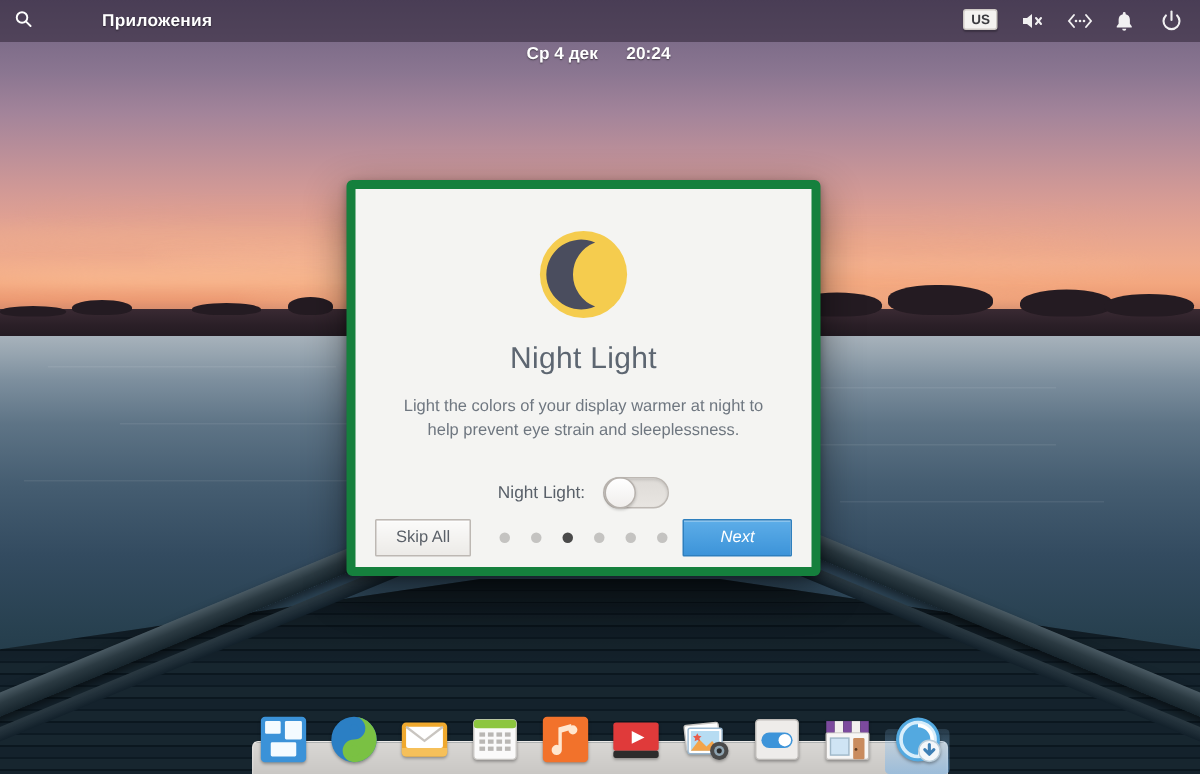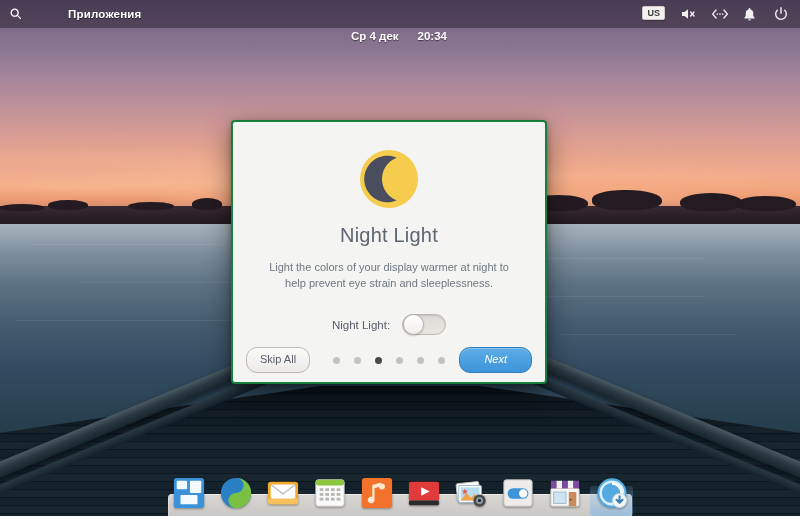--- a/index.html
+++ b/index.html
@@ -153,21 +153,21 @@
     border:1px solid #cfcac6; text-transform:uppercase;
     box-shadow:0 1px 1px rgba(0,0,0,.25);
   }
   .tray-icon { width:16px; height:16px; display:block; opacity:.92; }
   .tray-icon svg { display:block; }
 
   
   #dialog {
     position:absolute; left:231px; top:120px; width:316px; height:264px;
     background:#f4f4f2;
-    border:2px solid #15803d;
+    border:6px solid #15803d;
     border-radius:4px;
     box-shadow:0 10px 28px rgba(0,0,0,.45), 0 2px 6px rgba(0,0,0,.3);
     z-index:30;
     display:flex; flex-direction:column;
   }
   .dlg-body { flex:1; padding:26px 22px 0; text-align:center; }
   .moon-wrap { display:flex; justify-content:center; margin-bottom:14px; }
   .title {
     font-size:20px; color:#5d6671; font-weight:normal;
     letter-spacing:.2px; margin-bottom:13px;
@@ -192,21 +192,21 @@
     width:21px; height:21px; border-radius:50%;
     background:linear-gradient(to bottom,#ffffff,#f0eeec);
     border:1px solid #b6b1ac;
     box-shadow:0 1px 2px rgba(0,0,0,.2);
   }
   .dlg-footer {
     height:44px; display:flex; align-items:center;
     padding:0 13px; position:relative;
   }
   .btn {
-    font-size:11px; border-radius:11px; cursor:default;
+    font-size:11px; border-radius:1px; cursor:default;
     padding:5px 13px; line-height:1.2;
   }
   .btn-skip {
     background:linear-gradient(to bottom,#fbfbfa,#eceae7);
     border:1px solid #bdb8b3; color:#5b6169;
     box-shadow:0 1px 0 rgba(255,255,255,.6) inset;
   }
   .btn-next {
     margin-left:auto;
     background:linear-gradient(to bottom,#5dade8,#3d94d9);
@@ -309,21 +309,21 @@
       <svg width="13" height="13" viewBox="0 0 24 24" fill="none" stroke="#ffffff" stroke-width="2.4" stroke-linecap="round">
         <circle cx="10.5" cy="10.5" r="6.5"></circle>
           <line x1="15.5" y1="15.5" x2="21" y2="21"></line>
       </svg>
     </span>
     <span class="label">Приложения</span>
   </div>
 
   <div class="panel-center">
     <span>Ср 4 дек</span>
-    <span>20:34</span>
+    <span>20:24</span>
   </div>
 
   <div class="panel-right">
 
     <span class="kbd-ind">us</span>
 
     <span class="tray-icon">
       <svg width="16" height="16" viewBox="0 0 24 24">
         <path d="M3 9h4l5-4v14l-5-4H3z" fill="#ffffff"></path>
         <g stroke="#ffffff" stroke-width="2" stroke-linecap="round">

